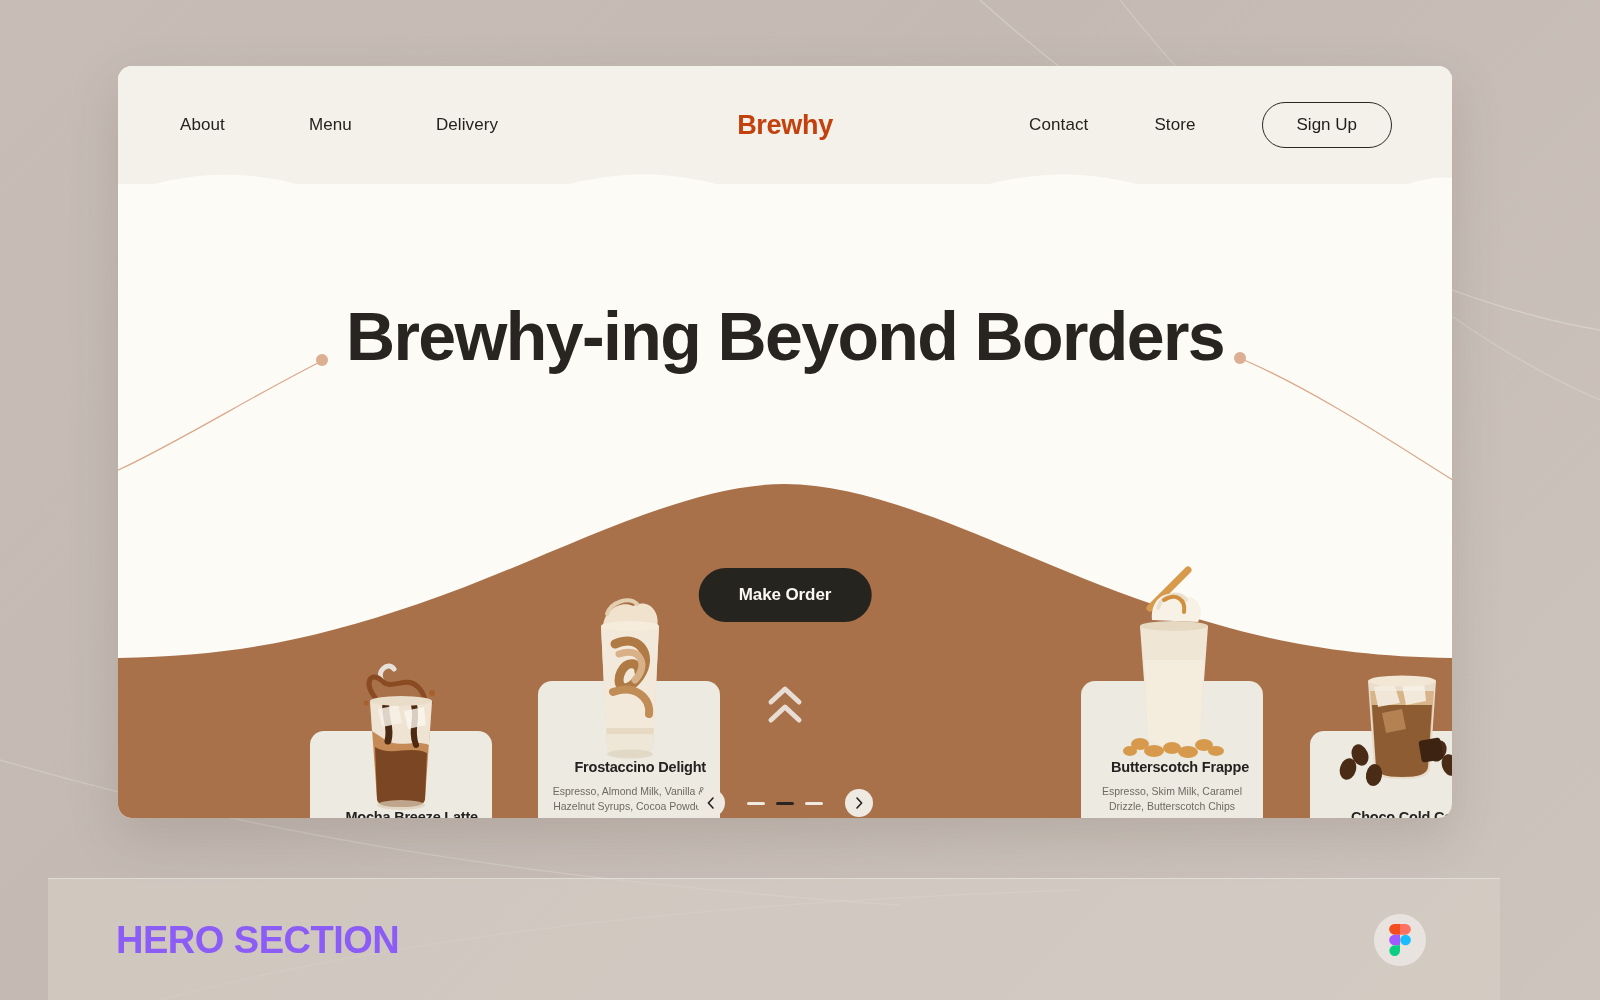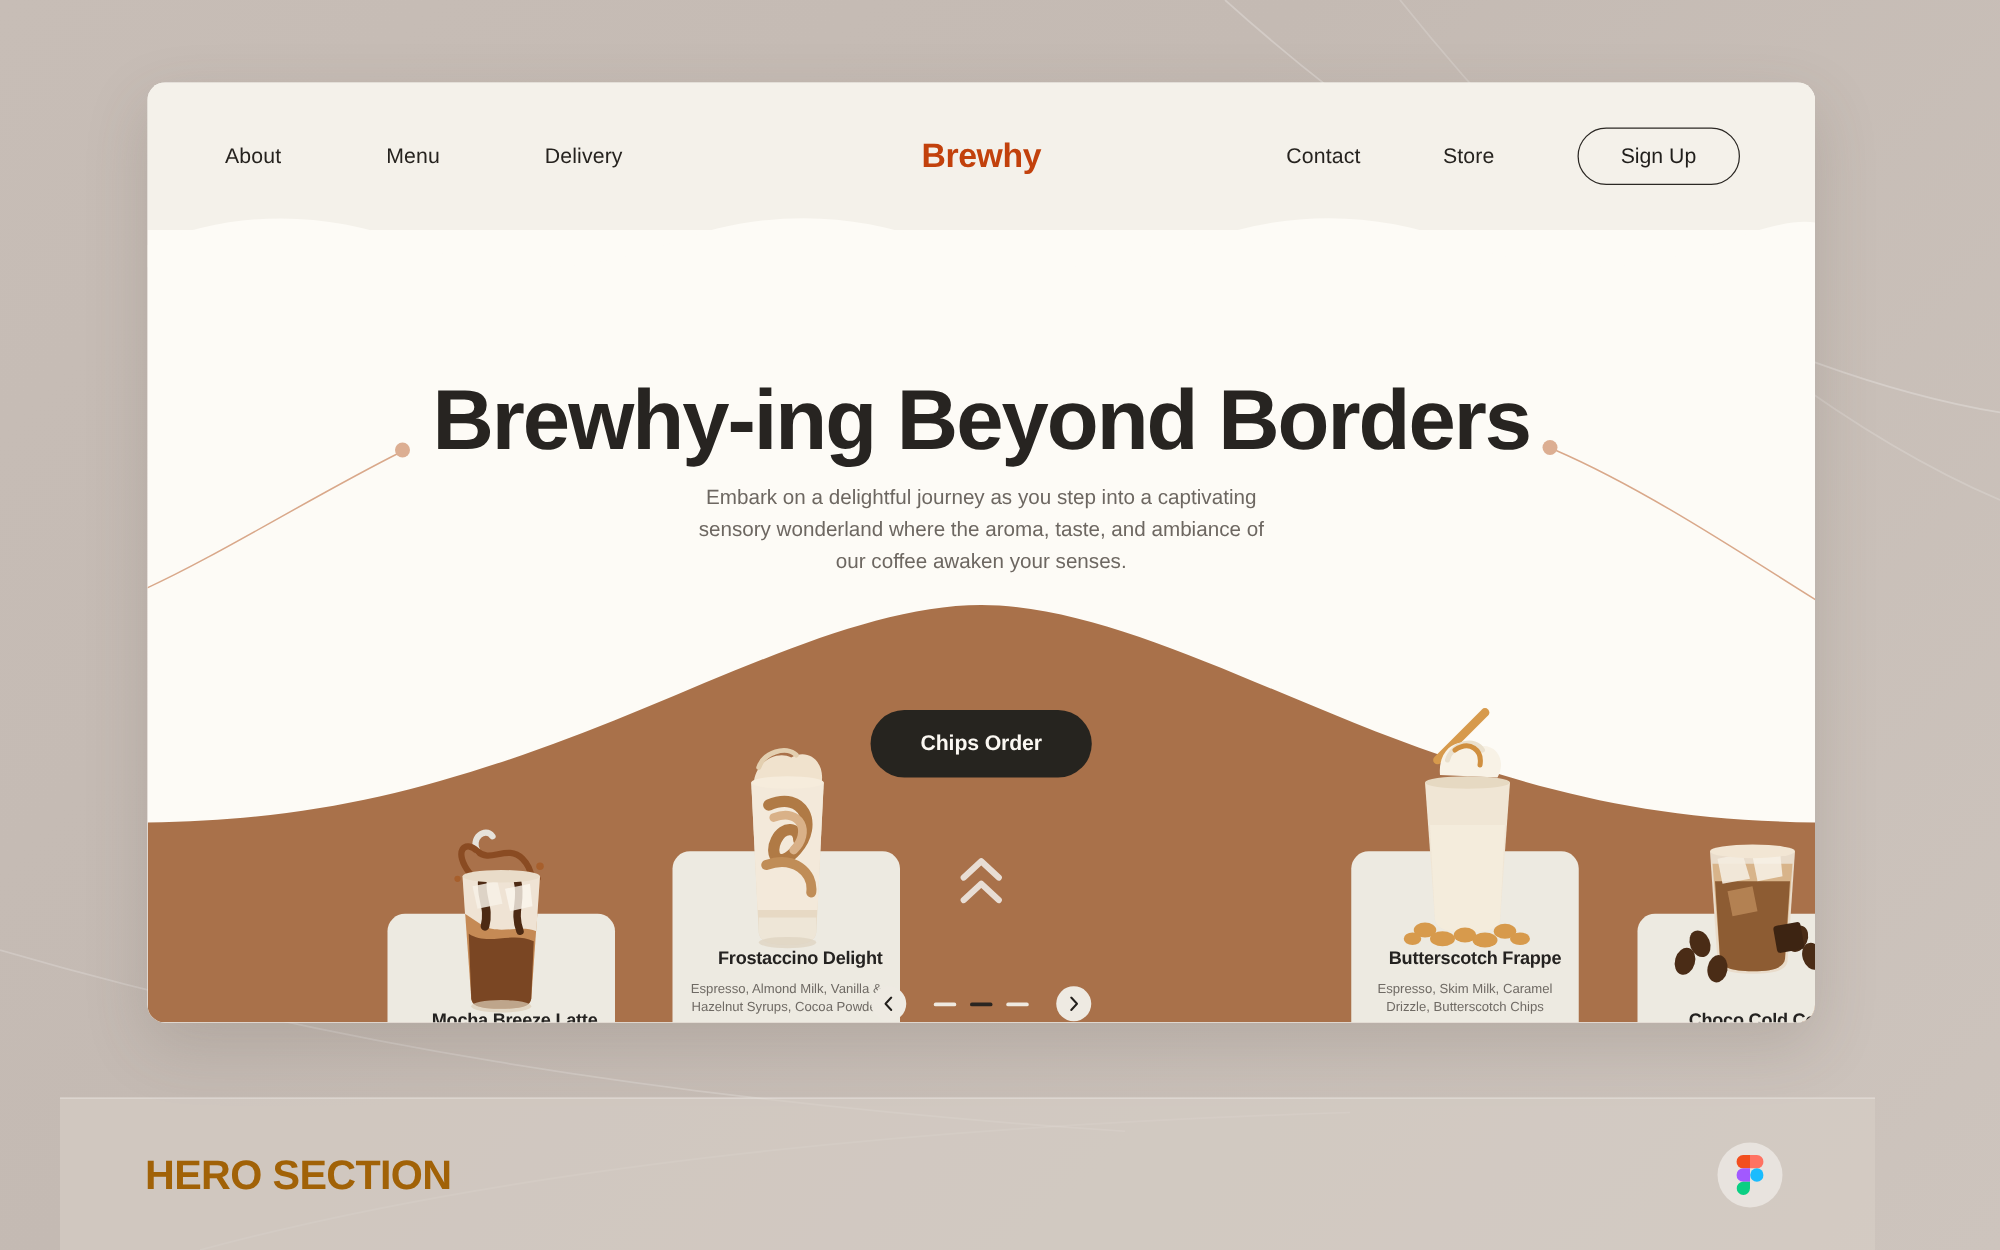--- a/index.html
+++ b/index.html
@@ -250,23 +250,23 @@
     width: 1452px;
     height: 122px;
     background: rgba(214, 206, 199, 0.62);
     border-top: 1px solid rgba(255,255,255,0.35);
   }
   .hero-label {
     position: absolute;
     left: 68px;
     top: 50%;
     transform: translateY(-50%);
-    font-size: 33px;
+    font-size: 38px;
     font-weight: 700;
-    color: #a16207;
+    color: #8b5cf6;
     letter-spacing: -0.5px;
   }
   .figma-badge {
     position: absolute;
     right: 74px;
     top: 50%;
     transform: translateY(-50%);
     width: 52px; height: 52px;
     border-radius: 50%;
     background: #e8e3de;
@@ -317,23 +317,22 @@
     <svg class="deco-line deco-left" viewBox="0 0 240 140">
       <path d="M 2 138 C 60 112 140 62 208 28" fill="none" stroke="#d9a88a" stroke-width="1.2"></path>
       <circle cx="210" cy="26" r="6" fill="#dcae92"></circle>
     </svg>
     <svg class="deco-line deco-right" viewBox="0 0 250 150">
       <path d="M 36 26 C 110 58 190 112 248 148" fill="none" stroke="#d9a88a" stroke-width="1.2"></path>
       <circle cx="32" cy="24" r="6" fill="#dcae92"></circle>
     </svg>
 
     <h1 class="hero-title">Brewhy-ing Beyond Borders</h1>
-    <p class="hero-sub">Embark on a delightful journey as you step into a captivating sensory wonderland where the aroma, taste, and ambiance of our coffee awaken your senses.</p>
-
-    <button class="make-order">Chips Order</button>
+
+    <button class="make-order">Make Order</button>
 
     <svg class="chevrons" width="40" height="42" viewBox="0 0 40 42">
       <path d="M6 18 L20 5 L34 18" fill="none" stroke="#e8ddd4" stroke-width="5" stroke-linecap="round" stroke-linejoin="round"></path>
       <path d="M6 36 L20 23 L34 36" fill="none" stroke="#e8ddd4" stroke-width="5" stroke-linecap="round" stroke-linejoin="round"></path>
     </svg>
 
     <div class="carousel-ctrl">
       <button class="c-arrow">
         <svg width="10" height="12" viewBox="0 0 10 12">
           <path d="M7 1 L2.4 6 L7 11" fill="none" stroke="#23201d" stroke-width="1.6" stroke-linecap="round" stroke-linejoin="round"></path>

